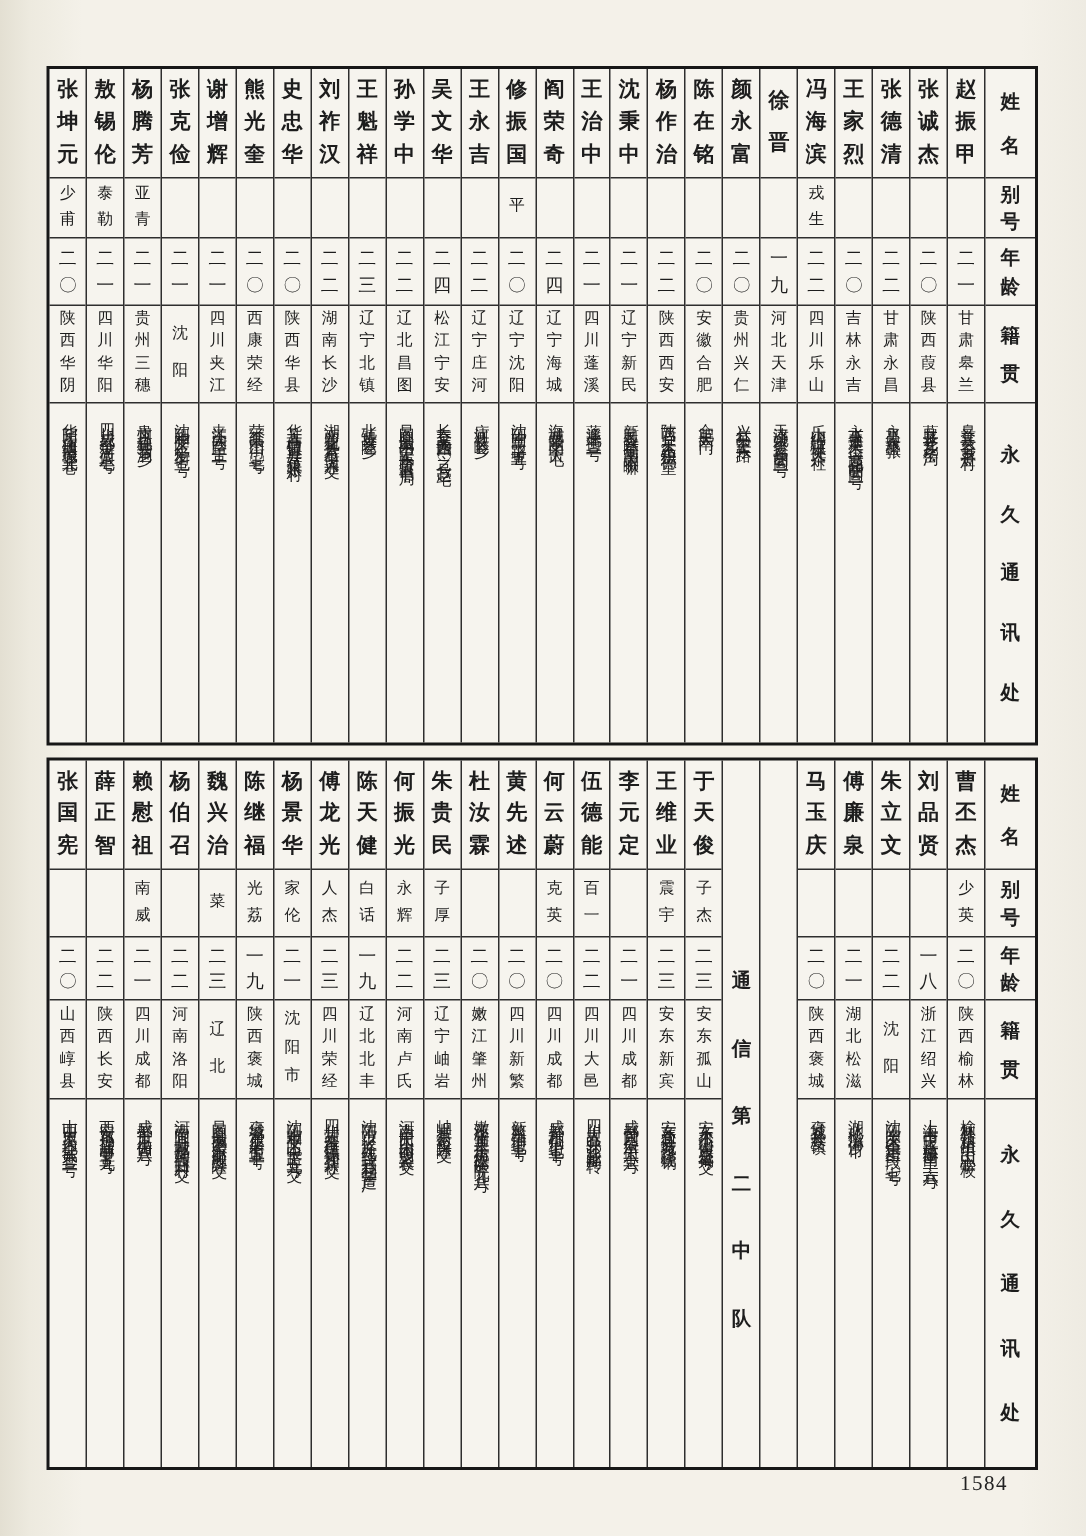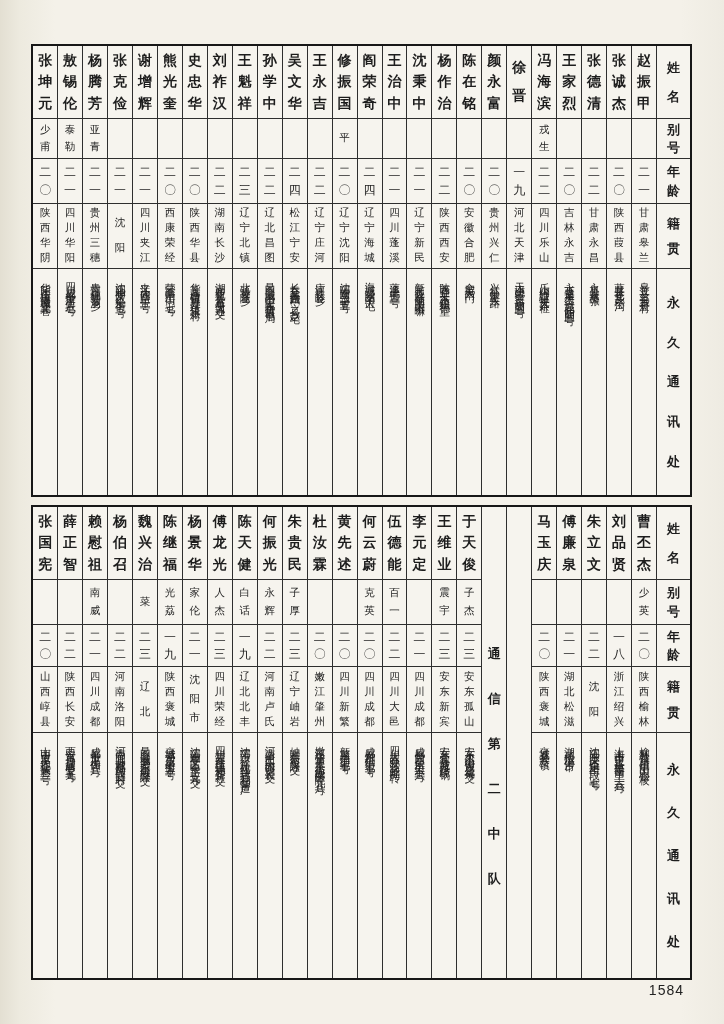--- a/index.html
+++ b/index.html
@@ -28,22 +28,22 @@
   .t-name span{font-size:14px;font-weight:bold;}
   .hdr span{font-size:13px;font-weight:bold;}
   .t-age span{font-size:12px;}
   .t-native span{font-size:10.5px;}
   .t-alias span{font-size:10.5px;}
   .vtext{writing-mode:vertical-rl;text-orientation:upright;line-height:1.12;}
   .t-addr{font-size:10.5px;letter-spacing:2.6px;padding-top:5px;max-height:calc(100% - 8px);}
   .col.tall{display:flex;}
   .u-label{justify-content:flex-start;padding-top:140px;row-gap:32px;box-sizing:border-box;}
   .u-label span{font-size:13px;font-weight:bold;}
-  .page-num{position:absolute;right:40px;bottom:26px;font-size:14px;letter-spacing:1px;color:#222;
-    font-family:Liberation Sans, sans-serif;}
+  .page-num{position:absolute;right:52px;bottom:26px;font-size:14px;letter-spacing:1px;color:#222;
+    font-family:Liberation Serif, serif;}
 </style>
 </head>
 <body>
 
 <div class="page">
   <div class="dtable sec-top">
       <div class="col header">
         <div class="cell name">
           <div class="vchars hdr">
             <span>姓</span>

